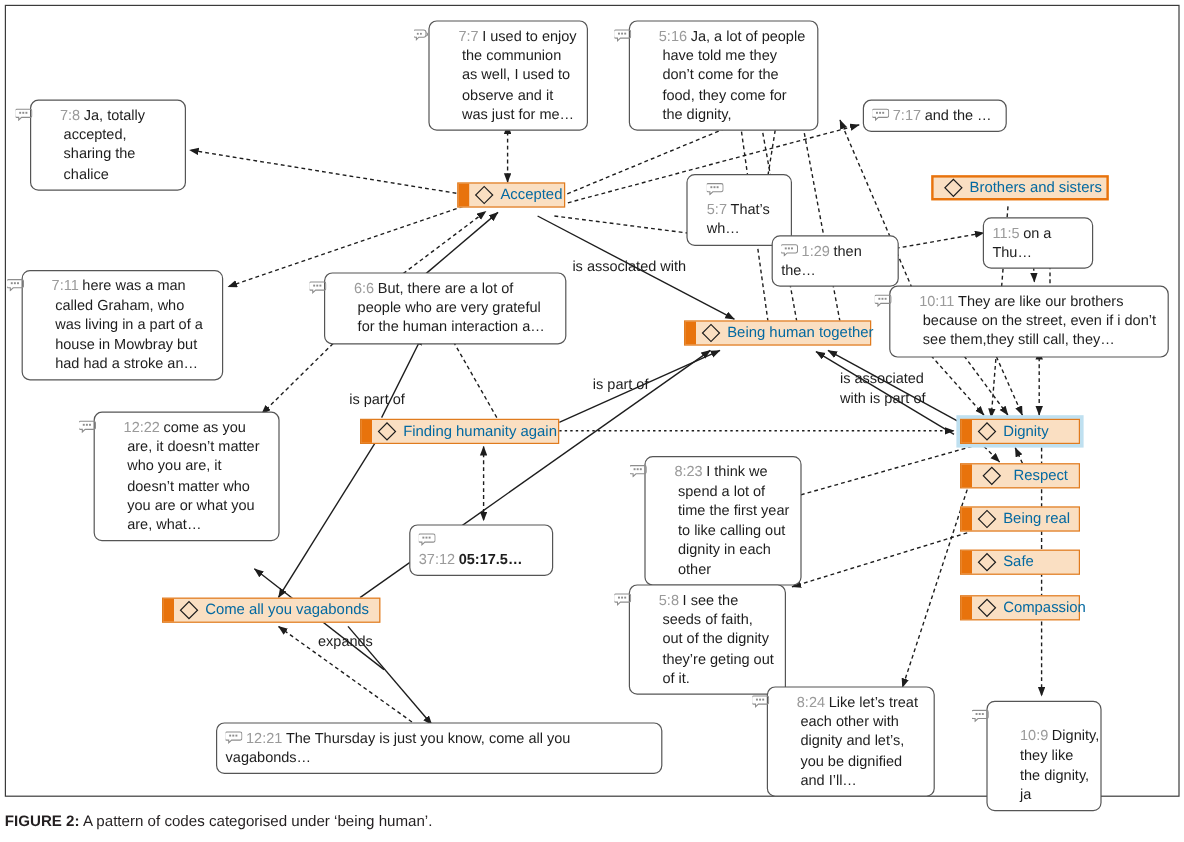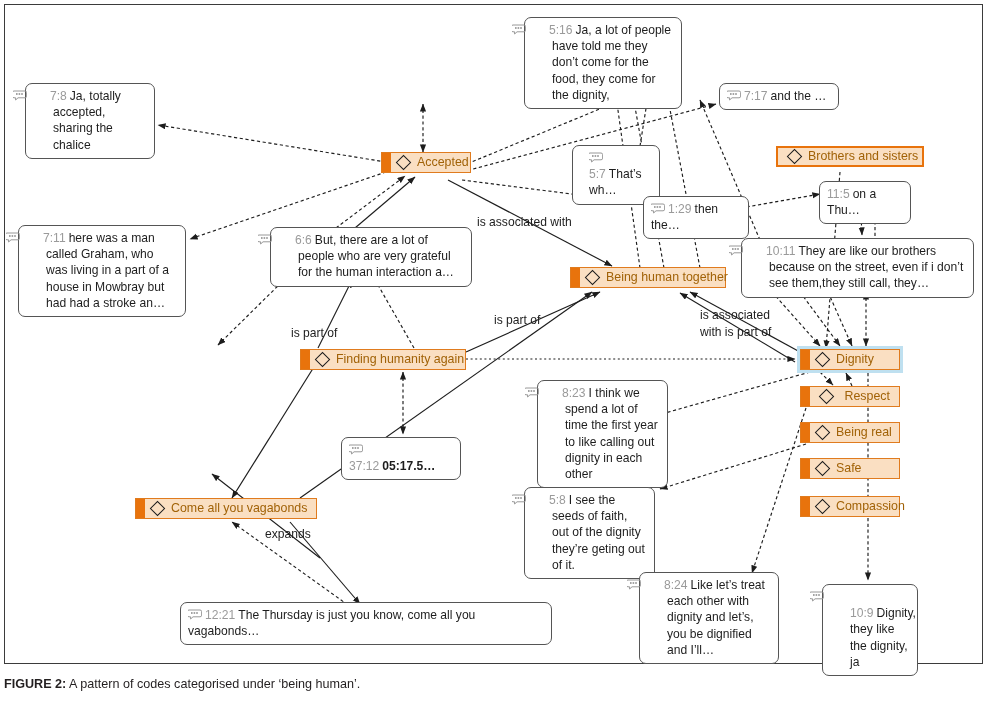--- a/index.html
+++ b/index.html
@@ -35,21 +35,21 @@
   .code-node{
     position:absolute;
     box-sizing:border-box;
     background:#fadfc2;
     border:1px solid #e07b1e;
     display:flex;
     align-items:center;
     height:21px;
     font-size:12.4px;
     line-height:1;
-    color:#a16207;
+    color:#0369a1;
     white-space:nowrap;
     z-index:6;
   }
   .code-node .accent{
     width:9px;
     align-self:stretch;
     background:#e8730c;
     flex:0 0 auto;
   }
   .code-node .diamond{
@@ -229,20 +229,32 @@
 
         <line x1="322" y1="354" x2="232" y2="498" marker-end="url(#ah)"></line>
 
         <line x1="320" y1="558" x2="212" y2="474" marker-end="url(#ah)"></line>
 
         <line x1="290" y1="522" x2="360" y2="604" marker-end="url(#ah)"></line>
       </g>
     </g>
   </svg>
 
+  <div class="quote-box" id="box-q7-7" style="left:357px; top:17px; width:133px;">
+    <span class="q-inner">
+      <span class="q-icon">
+        <svg viewBox="0 0 14 11" width="14" height="11">
+          <path d="M1 1 h7 a2 2 0 0 1 2 2 v2 a2 2 0 0 1 -2 2 h-4 l-2 2 v-2 h-1 a2 2 0 0 1 -2 -2 v-2 a2 2 0 0 1 2 -2 z" fill="none" stroke="#8d8d8d" stroke-width="0.9"></path>
+          <path d="M10.3 3.2 q2 1 0 3" fill="none" stroke="#8d8d8d" stroke-width="0.9"></path>
+          <rect x="2.4" y="3.4" width="1.5" height="1.5" fill="#8d8d8d"></rect>
+          <rect x="5.0" y="3.4" width="1.5" height="1.5" fill="#8d8d8d"></rect>
+        </svg>
+      </span><span class="q-id">7:7</span><span class="q-body">I used to enjoy the  communion as well, I used to observe and it was just for me…</span>
+    </span>
+  </div>
 
   <div class="quote-box" id="box-q5-16" style="left:524px; top:17px; width:158px;">
     <span class="q-inner">
       <span class="q-icon">
         <svg viewBox="0 0 14 11" width="14" height="11">
           <path d="M1 1 h11 a1.6 1.6 0 0 1 1.6 1.6 v3.6 a1.6 1.6 0 0 1 -1.6 1.6 h-7 l-2.4 2.2 v-2.2 h-1.6 a1.6 1.6 0 0 1 -1.6 -1.6 v-3.6 a1.6 1.6 0 0 1 1.6 -1.6 z" fill="none" stroke="#8d8d8d" stroke-width="0.9"></path>
           <rect x="3" y="3.2" width="1.6" height="1.6" fill="#8d8d8d"></rect>
           <rect x="5.6" y="3.2" width="1.6" height="1.6" fill="#8d8d8d"></rect>
           <rect x="8.2" y="3.2" width="1.6" height="1.6" fill="#8d8d8d"></rect>
         </svg>
@@ -338,20 +350,32 @@
         <svg viewBox="0 0 14 11" width="14" height="11">
           <path d="M1 1 h11 a1.6 1.6 0 0 1 1.6 1.6 v3.6 a1.6 1.6 0 0 1 -1.6 1.6 h-7 l-2.4 2.2 v-2.2 h-1.6 a1.6 1.6 0 0 1 -1.6 -1.6 v-3.6 a1.6 1.6 0 0 1 1.6 -1.6 z" fill="none" stroke="#8d8d8d" stroke-width="0.9"></path>
           <rect x="3" y="3.2" width="1.6" height="1.6" fill="#8d8d8d"></rect>
           <rect x="5.6" y="3.2" width="1.6" height="1.6" fill="#8d8d8d"></rect>
           <rect x="8.2" y="3.2" width="1.6" height="1.6" fill="#8d8d8d"></rect>
         </svg>
       </span><span class="q-id">10:11</span><span class="q-body">They are like our brothers because on the street, even if i don’t see them,they still call, they…</span>
     </span>
   </div>
 
+  <div class="quote-box" id="box-q12-22" style="left:78px; top:343px; width:155px;">
+    <span class="q-inner">
+      <span class="q-icon">
+        <svg viewBox="0 0 14 11" width="14" height="11">
+          <path d="M1 1 h11 a1.6 1.6 0 0 1 1.6 1.6 v3.6 a1.6 1.6 0 0 1 -1.6 1.6 h-7 l-2.4 2.2 v-2.2 h-1.6 a1.6 1.6 0 0 1 -1.6 -1.6 v-3.6 a1.6 1.6 0 0 1 1.6 -1.6 z" fill="none" stroke="#8d8d8d" stroke-width="0.9"></path>
+          <rect x="3" y="3.2" width="1.6" height="1.6" fill="#8d8d8d"></rect>
+          <rect x="5.6" y="3.2" width="1.6" height="1.6" fill="#8d8d8d"></rect>
+          <rect x="8.2" y="3.2" width="1.6" height="1.6" fill="#8d8d8d"></rect>
+        </svg>
+      </span><span class="q-id">12:22</span><span class="q-body">come as you are, it doesn’t matter who you are, it doesn’t matter who you are or what you are, what…</span>
+    </span>
+  </div>
 
   <div class="quote-box no-indent" id="box-q37-12" style="left:341px; top:437px; width:120px;">
     <span class="q-inner">
       <span class="q-icon">
         <svg viewBox="0 0 14 11" width="14" height="11">
           <path d="M1 1 h11 a1.6 1.6 0 0 1 1.6 1.6 v3.6 a1.6 1.6 0 0 1 -1.6 1.6 h-7 l-2.4 2.2 v-2.2 h-1.6 a1.6 1.6 0 0 1 -1.6 -1.6 v-3.6 a1.6 1.6 0 0 1 1.6 -1.6 z" fill="none" stroke="#8d8d8d" stroke-width="0.9"></path>
           <rect x="3" y="3.2" width="1.6" height="1.6" fill="#8d8d8d"></rect>
           <rect x="5.6" y="3.2" width="1.6" height="1.6" fill="#8d8d8d"></rect>
           <rect x="8.2" y="3.2" width="1.6" height="1.6" fill="#8d8d8d"></rect>
         </svg>

